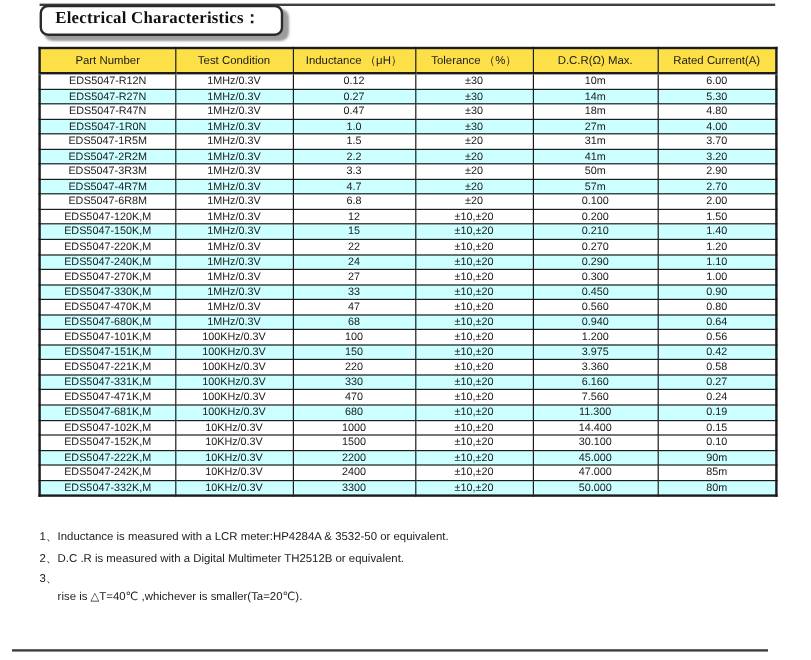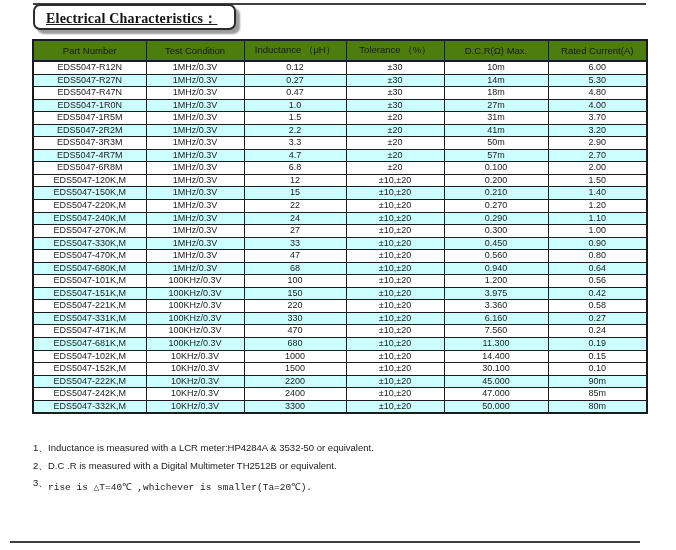--- a/index.html
+++ b/index.html
@@ -19,41 +19,40 @@
     position:absolute;left:10px;top:541px;width:630px;height:2px;
     background:#3f3f3f;
   }
   .title-box{
     position:absolute;left:33px;top:4px;
     width:188px;height:22px;
     background:#ffffff;
     border:2px solid #2b2b2b;
     border-radius:7px;
     box-shadow:4px 4px 2px #9c9c9c;
-    display:flex;align-items:flex-end;
+    display:flex;align-items:flex-start;
     padding-left:11px;
-    text-decoration:underline;
   }
   .title-box span{
     font-family:"Liberation Serif", serif;
     font-weight:bold;
     font-size:14px;
     letter-spacing:0.2px;
     color:#111;
     white-space:nowrap;
   }
   table.spec{
     position:absolute;left:32px;top:39px;
     width:614px;
     border-collapse:collapse;
     table-layout:fixed;
     border:2px solid #1c1c1c;
   }
   table.spec th{
-    background:#4d7c0f;
+    background:#fde047;
     font-weight:normal;
     font-size:9.5px;
     height:19px;
     border:1px solid #1c1c1c;
     border-bottom:2px solid #1c1c1c;
     padding:0;
     text-align:center;
     vertical-align:middle;
     white-space:nowrap;
   }
@@ -76,21 +75,21 @@
   }
   .note{
     display:flex;
     margin-bottom:6.5px;
     line-height:11px;
   }
   .note .num{
     width:15px;flex:0 0 15px;
   }
   .note .body{flex:1;}
-  .note .cont{margin-top:5px;font-family:Liberation Mono, monospace;}
+  .note .cont{margin-top:15px;}
 </style>
 </head>
 <body>
 
 <div class="top-rule"></div>
 
 <div class="title-box">
   <span>Electrical Characteristics：</span>
 </div>
 

